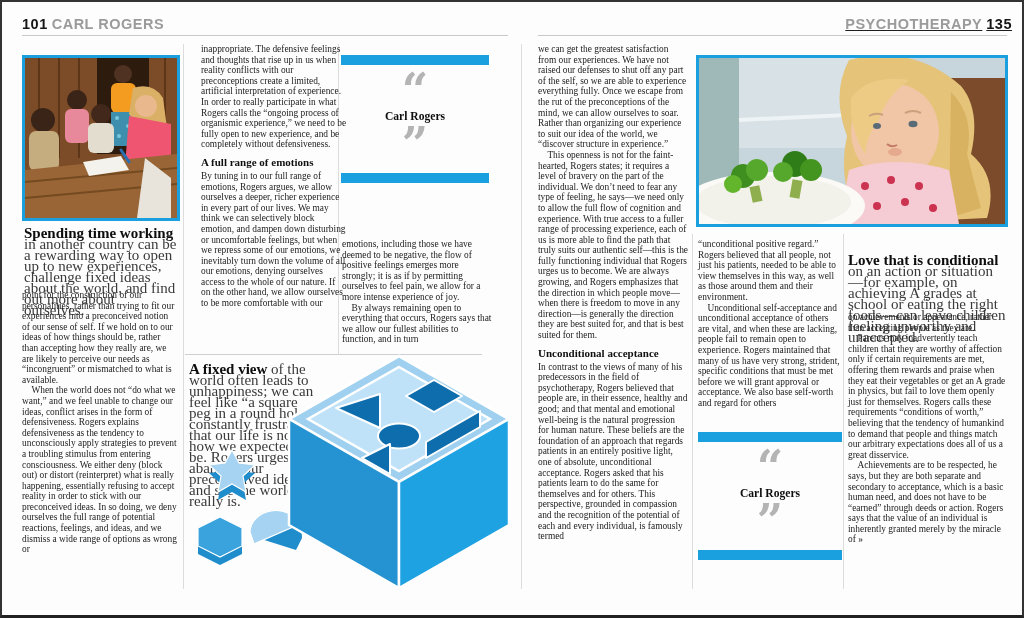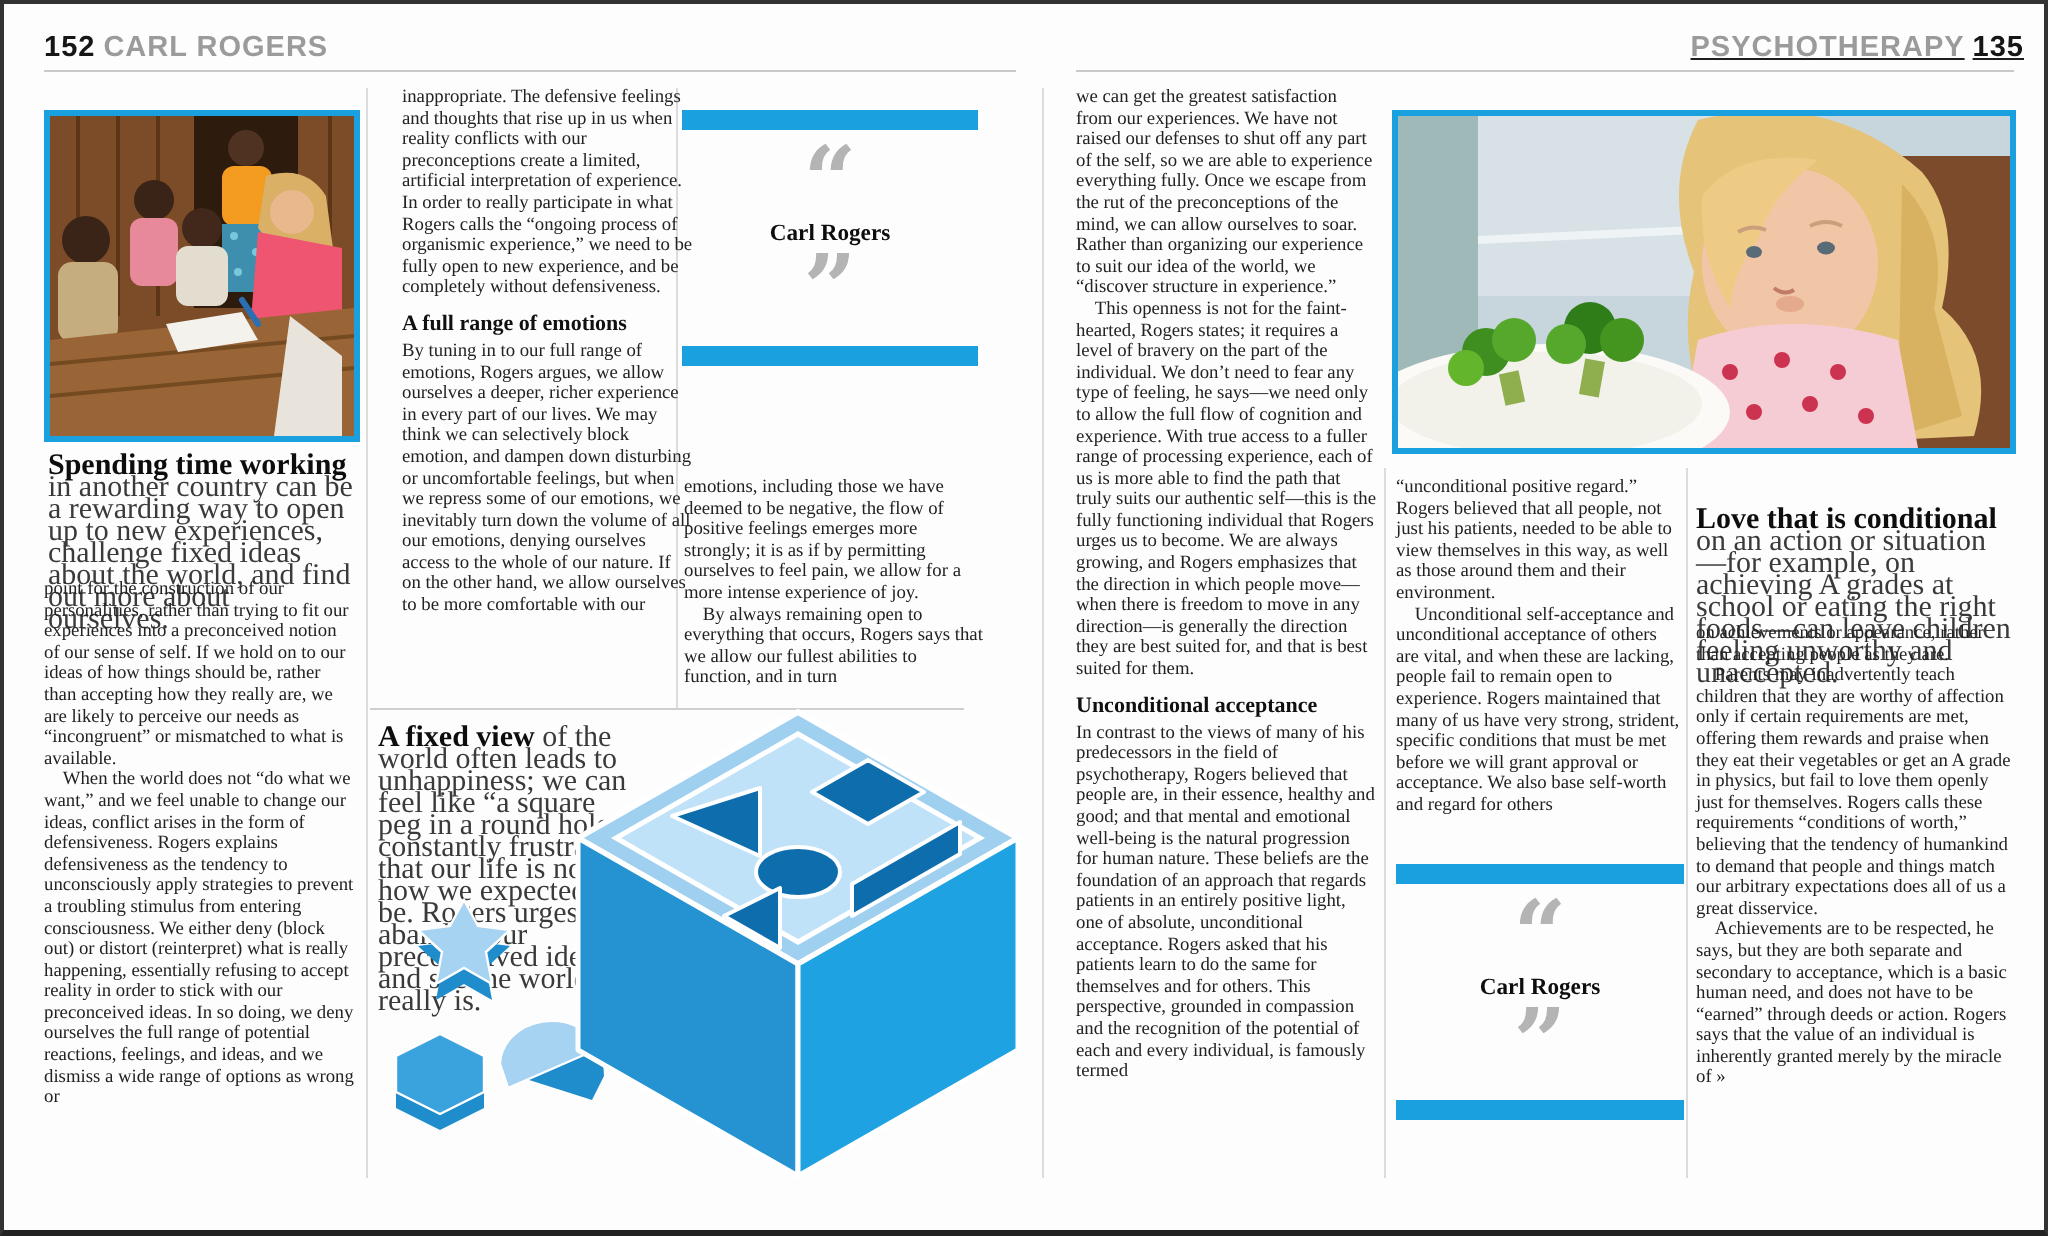--- a/index.html
+++ b/index.html
@@ -36,21 +36,21 @@
   .qtext{ font-size:11.4px; line-height:13.4px; color:#2a2a2a; margin:2px 6px 0 6px; }
   .qattr{ font-size:11.6px; font-weight:bold; color:#0d0d0d; margin-top:1px; }
   .qbar.bot{ margin-top:10px; }
 </style>
 </head>
 <body>
 
 <div class="spread">
 
   <div class="pg-head" style="left:20px;">
-    <span class="num">152</span><span class="title">CARL ROGERS</span>
+    <span class="num">101</span><span class="title">CARL ROGERS</span>
   </div>
   <div class="pg-head" style="right:10px;text-decoration:underline;">
     <span class="title">PSYCHOTHERAPY</span><span class="num">135</span>
   </div>
   <div class="head-rule" style="left:20px; width:486px;"></div>
   <div class="head-rule" style="left:536px; width:469px;"></div>
 
   <div class="vrule" style="left:181px; top:42px; height:545px;"></div>
   <div class="vrule" style="left:336px; top:42px; height:310px;"></div>
   <div class="vrule" style="left:519px; top:42px; height:545px;"></div>

